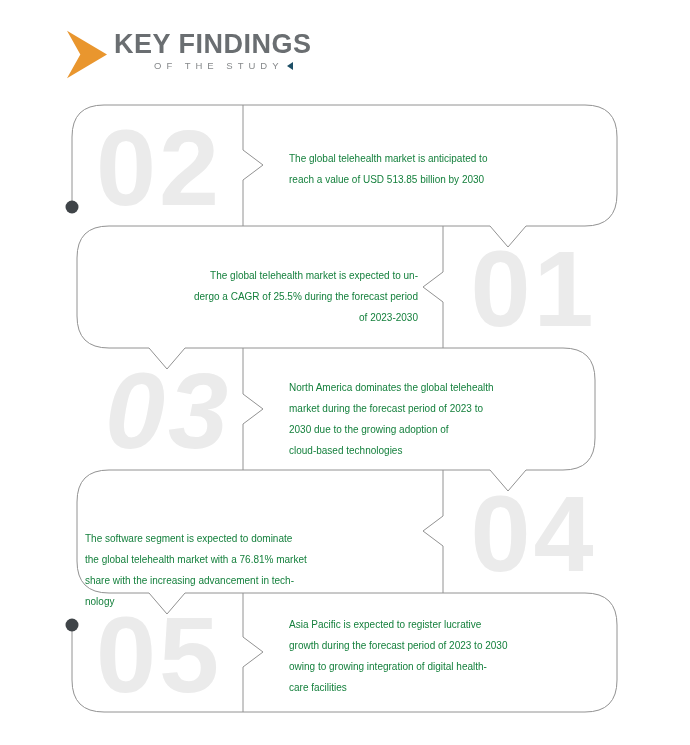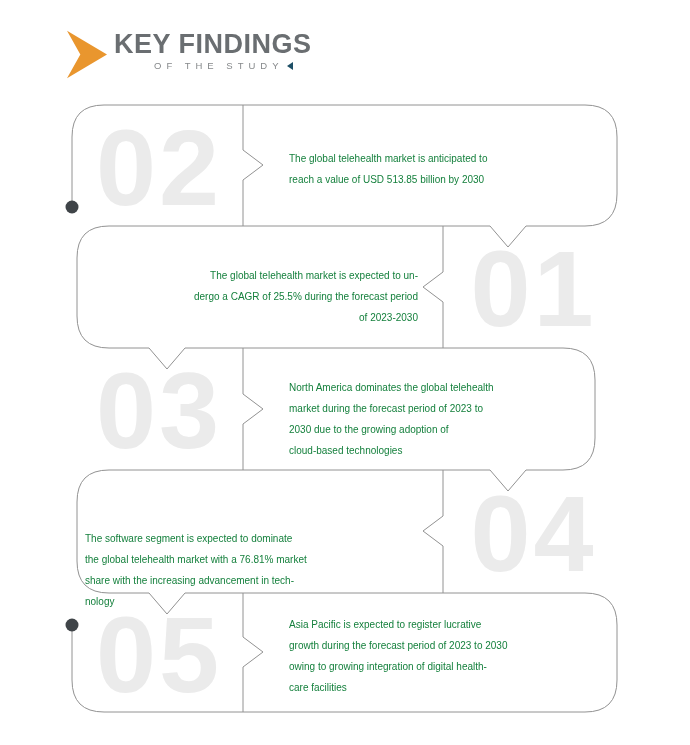--- a/index.html
+++ b/index.html
@@ -33,21 +33,21 @@
   }
 
   
   .num {
     position: absolute; display: flex; align-items: center; justify-content: center;
     color: #EBEBEB; font-size: 108px; font-weight: 700; letter-spacing: 3px;
     user-select: none;
   }
   .n1 { left: 75px;  top: 108px; width: 168px; height: 118px; }
   .n2 { left: 446px; top: 229px; width: 175px; height: 119px; }
-  .n3 { left: 75px;  top: 351px; width: 168px; height: 119px; }
+  .n3 { left: 84px;  top: 351px; width: 168px; height: 119px; font-style: italic; }
   .n4 { left: 446px; top: 473px; width: 175px; height: 120px; }
   .n5 { left: 75px;  top: 596px; width: 168px; height: 116px; }
 
   
   .txt {
     position: absolute; font-size: 10px; line-height: 21px;
     color: #15803d; white-space: pre-line;
   }
   .t1 { left: 289px; top: 148px; width: 320px; text-align: left; }
   .t2 { left: 85px;  top: 265px; width: 333px; text-align: right; }

